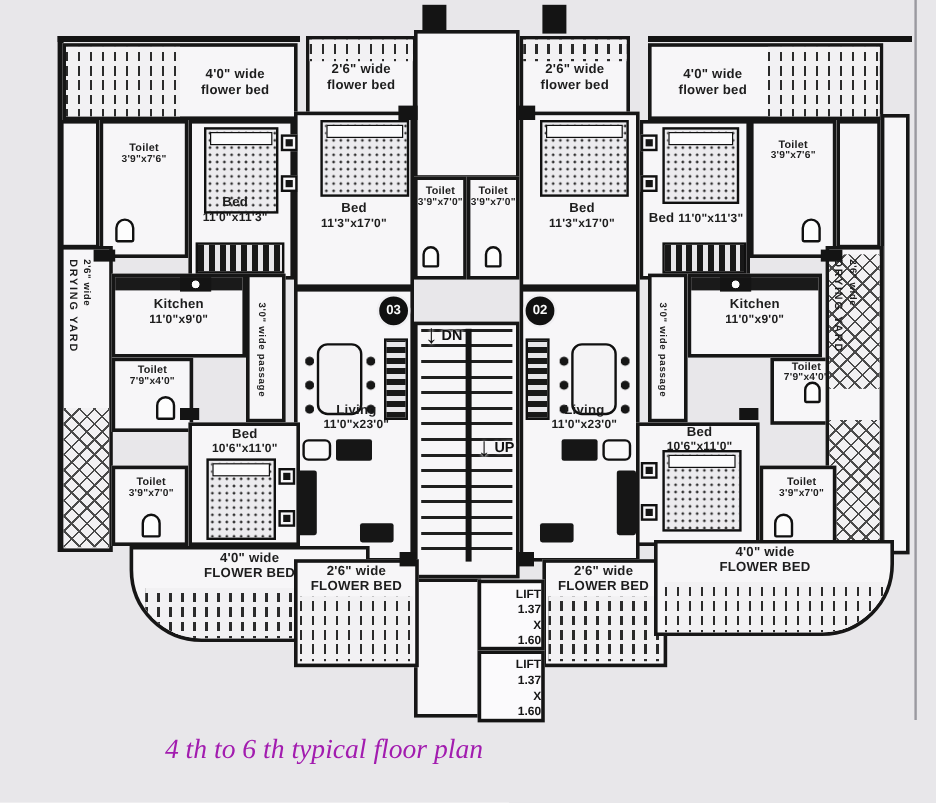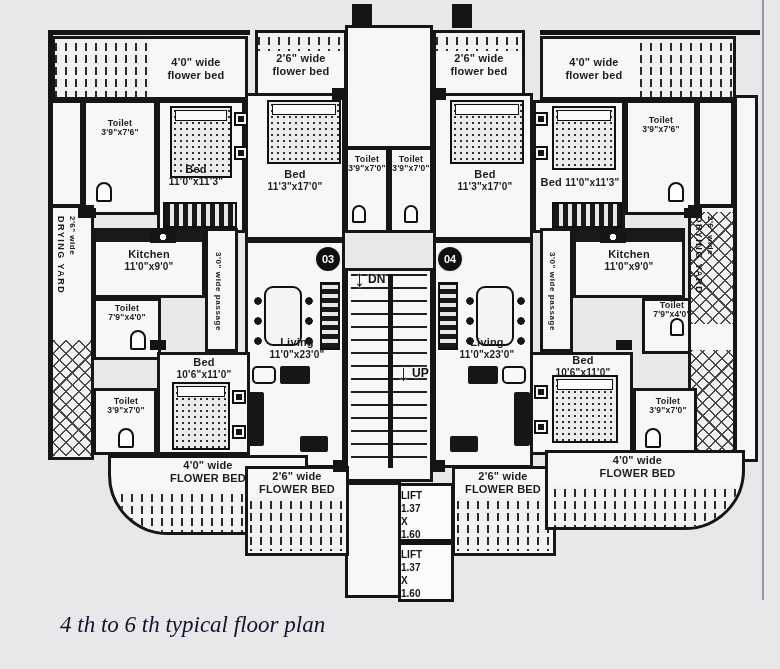--- a/index.html
+++ b/index.html
@@ -39,23 +39,23 @@
   .chairdots{position:absolute;width:12px;background-image:radial-gradient(circle,#161616 3.5px,rgba(0,0,0,0) 4px);
              background-size:12px 20px;background-repeat:repeat-y;background-position:center 2px;}
   .sofa{position:absolute;background:#161616;border-radius:2px;}
   .armchair{position:absolute;background:#f8f8f9;border:2px solid #111;border-radius:5px;box-sizing:border-box;}
   .circle-num{position:absolute;width:24px;height:24px;border-radius:50%;background:#101010;color:#fafafa;
               font-weight:bold;font-size:11px;line-height:24px;text-align:center;border:2px solid #f0eff2;}
   .arrow{position:absolute;display:flex;align-items:flex-start;gap:3px;color:#111;
          text-shadow:0 0 3px #f5f4f6,0 0 3px #f5f4f6;}
   .arrow .glyph{font-size:22px;font-weight:bold;line-height:1;}
   .arrow .alabel{font-size:12px;font-weight:bold;padding-top:4px;}
-  .lift-box{position:absolute;border:3px solid #141414;background:#fbfafc;text-align:left;
+  .lift-box{position:absolute;border:3px solid #141414;background:#fbfafc;text-align:right;
             font-weight:bold;font-size:10px;line-height:1.3;color:#161616;padding-top:3px;box-sizing:border-box;}
-  .caption{position:absolute;font-family:"Liberation Serif",serif;font-style:italic;font-size:23px;color:#0f172a;}
+  .caption{position:absolute;font-family:"Liberation Serif",serif;font-style:italic;font-size:23px;color:#a21caf;text-align:center;}
   .scanline{position:absolute;background:#9a99a0;}
 </style>
 </head>
 <body>
 
 <div id="stage">
 
   <div class="scanline" style="left:762px;top:0;width:2px;height:600px;"></div>
   <div class="wall" style="left:48px;top:30px;width:5px;height:430px;"></div>
   <div class="wall" style="left:48px;top:30px;width:202px;height:5px;"></div>
@@ -244,21 +244,21 @@
   <div class="armchair" style="left:252px;top:366px;width:24px;height:18px;"></div>
   <div class="sofa" style="left:280px;top:366px;width:30px;height:18px;"></div>
   <div class="sofa" style="left:248px;top:392px;width:16px;height:54px;"></div>
   <div class="sofa" style="left:300px;top:436px;width:28px;height:16px;"></div>
   <div class="armchair" style="left:502px;top:366px;width:24px;height:18px;"></div>
   <div class="sofa" style="left:468px;top:366px;width:30px;height:18px;"></div>
   <div class="sofa" style="left:514px;top:392px;width:16px;height:54px;"></div>
   <div class="sofa" style="left:450px;top:436px;width:28px;height:16px;"></div>
 
   <div class="circle-num" style="left:314px;top:245px;">03</div>
-  <div class="circle-num" style="left:436px;top:245px;">04</div>
+  <div class="circle-num" style="left:436px;top:245px;">02</div>
 
   <div class="arrow" style="left:354px;top:268px;">
     <span class="glyph">↓</span>
     <span class="alabel">DN</span>
   </div>
   <div class="arrow" style="left:398px;top:362px;">
     <span class="glyph">↓</span>
     <span class="alabel">UP</span>
   </div>
 

